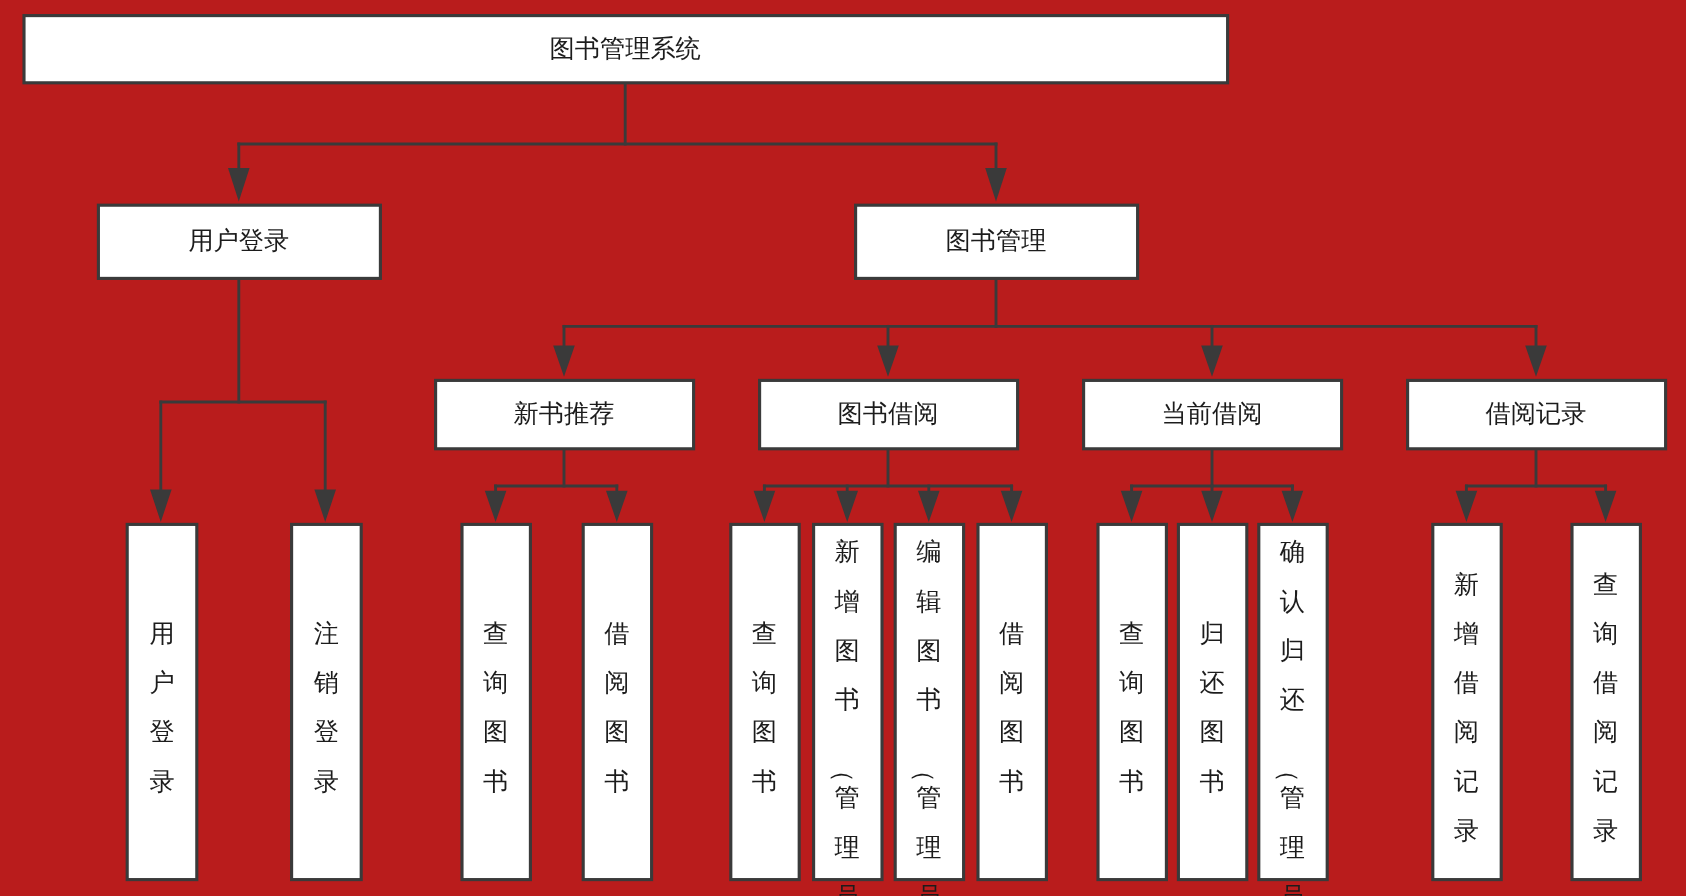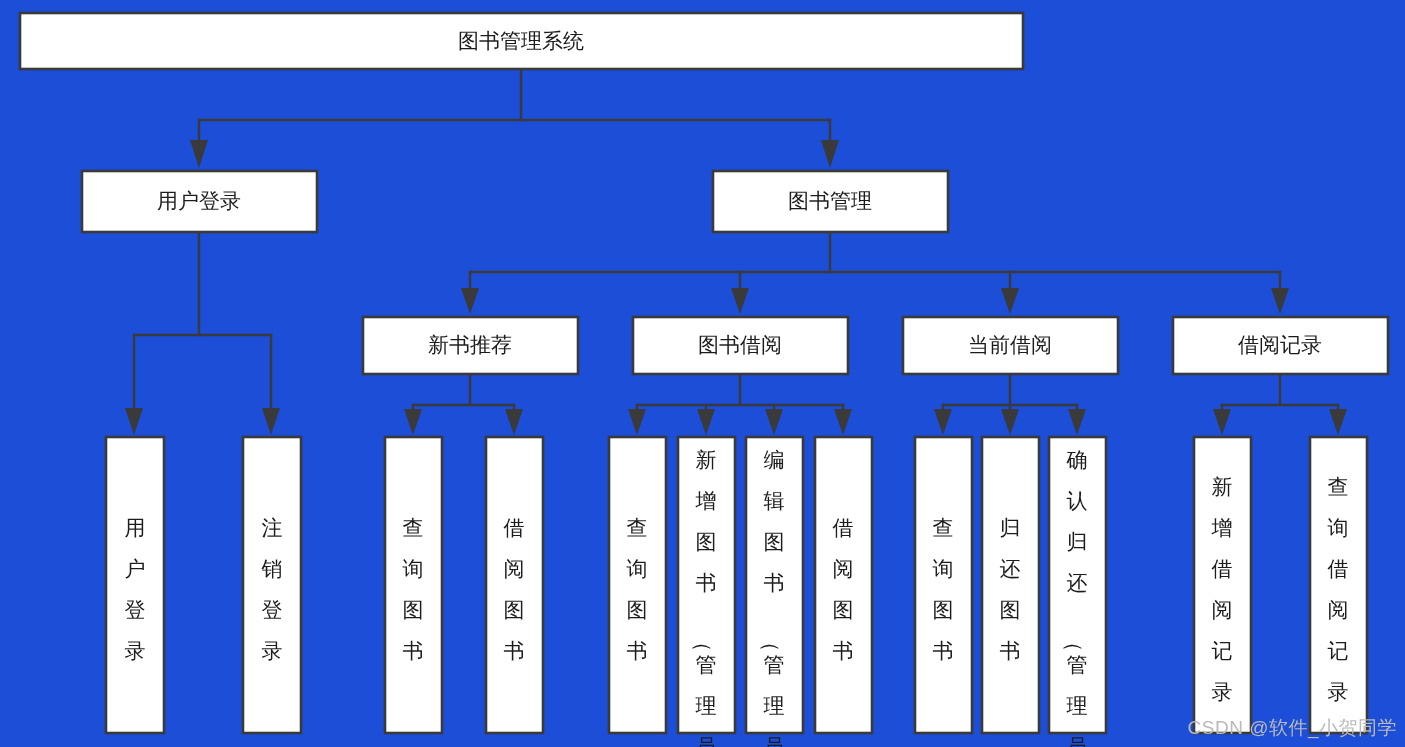--- a/index.html
+++ b/index.html
@@ -12,21 +12,21 @@
     width: 1405px;
     height: 747px;
     font-family: "Liberation Sans", "DejaVu Sans", sans-serif;
     overflow: hidden;
     position: relative;
   }
   #diagram-root {
     position: relative;
     width: 1405px;
     height: 747px;
-    background: #1d4ed8;
+    background: #b91c1c;
   }
   svg#flowchart {
     position: absolute;
     left: 0;
     top: 0;
     width: 1405px;
     height: 747px;
     display: block;
   }
   .node-rect {
@@ -235,14 +235,13 @@
       <text class="leaf-label" x="1222" y="0"><tspan x="1222" y="494.0">新</tspan><tspan x="1222" y="535.0">增</tspan><tspan x="1222" y="576.0">借</tspan><tspan x="1222" y="617.0">阅</tspan><tspan x="1222" y="658.0">记</tspan><tspan x="1222" y="699.0">录</tspan></text>
     </g>
 
     <g>
       <rect class="node-rect" x="1310" y="437" width="57" height="296"></rect>
       <text class="leaf-label" x="1338" y="0"><tspan x="1338" y="494.0">查</tspan><tspan x="1338" y="535.0">询</tspan><tspan x="1338" y="576.0">借</tspan><tspan x="1338" y="617.0">阅</tspan><tspan x="1338" y="658.0">记</tspan><tspan x="1338" y="699.0">录</tspan></text>
     </g>
 
   </svg>
 
-  <div class="watermark">CSDN @软件_小贺同学</div>
 </div>
 
 </body></html>

